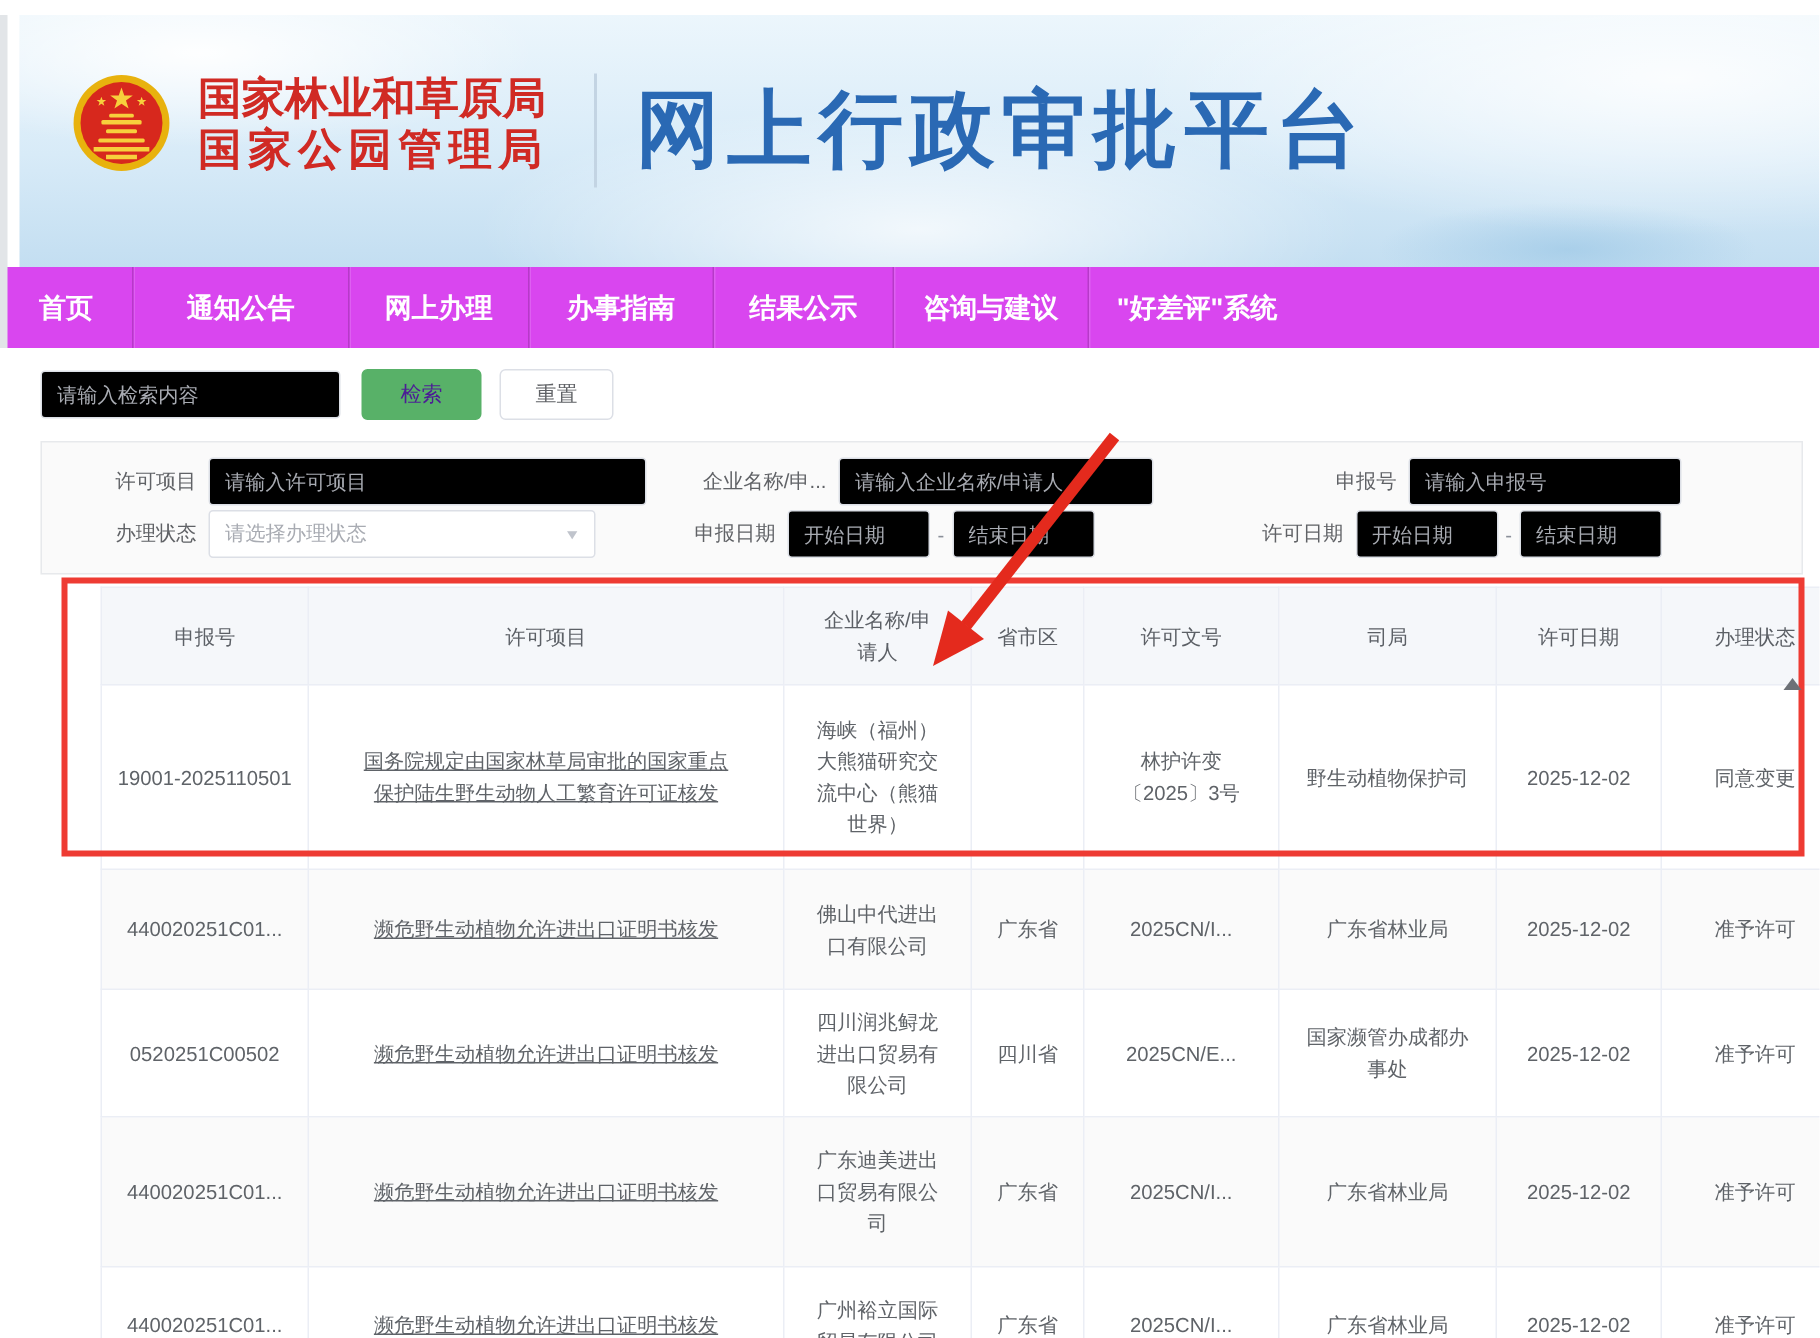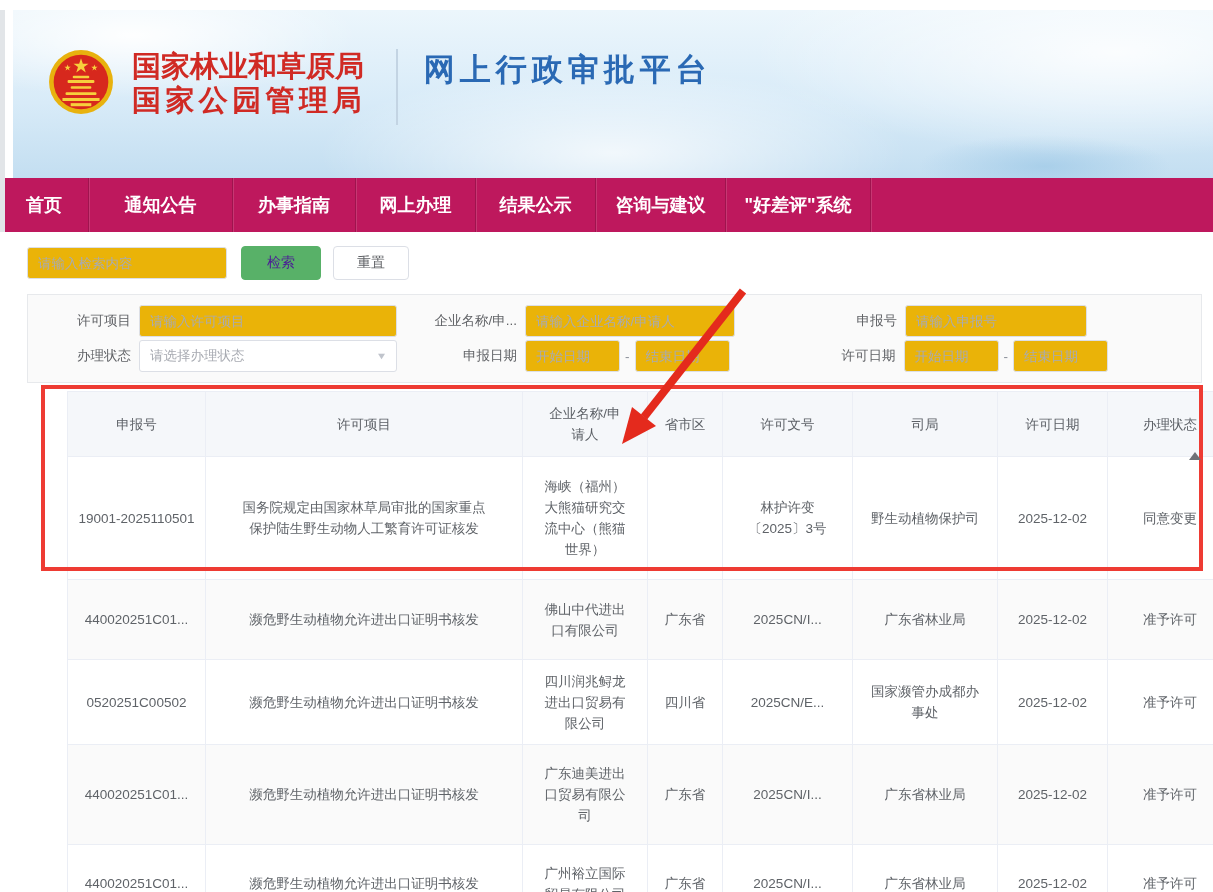--- a/index.html
+++ b/index.html
@@ -21,38 +21,38 @@
       radial-gradient(ellipse 520px 150px at 92% 25%, rgba(255,255,255,.85), rgba(255,255,255,0) 70%),
       radial-gradient(ellipse 180px 45px at 86% 93%, rgba(150,196,228,.6), rgba(255,255,255,0) 70%),
       linear-gradient(180deg,#ecf6fc 0%,#d8ebf8 55%,#c3def1 100%);
     display:flex;align-items:center;
   }
   .banner-inner{display:flex;align-items:flex-start;margin-left:35px;margin-top:-14px;}
   .emblem{width:66px;height:66px;flex:0 0 auto;}
   .org-names{margin-left:18px;color:#d02a24;font-weight:bold;font-size:29px;line-height:34px;white-space:nowrap;}
   .org-names .l2{letter-spacing:4.4px;}
   .banner-divider{width:2px;height:76px;background:#c3d4e3;margin:0 26px 0 30px;}
-  .site-title{color:#2a69b4;font-weight:bold;font-size:31px;letter-spacing:5px;white-space:nowrap;}
-
-  
-  .nav{height:54px;background:#be185d;display:flex;}
+  .site-title{color:#2a69b4;font-weight:bold;font-size:56px;letter-spacing:5px;white-space:nowrap;}
+
+  
+  .nav{height:54px;background:#d946ef;display:flex;align-items:center;}
   .nav-item{
     height:54px;line-height:54px;text-align:center;color:#fff;font-size:18px;font-weight:bold;
     box-shadow:inset 1px 0 0 rgba(255,255,255,.14);border-left:1px solid rgba(0,0,0,.16);
     cursor:pointer;box-sizing:border-box;white-space:nowrap;
   }
   .nav-item:first-child{border-left:none;box-shadow:none;}
   .nav-fill{flex:1;box-shadow:inset 1px 0 0 rgba(255,255,255,.14);border-left:1px solid rgba(0,0,0,.16);}
 
   
   .content{margin-left:27px;}
   .search-row{margin-top:14px;display:flex;align-items:center;}
   .text-input{
     box-sizing:border-box;height:32px;border:1px solid #dcdfe6;border-radius:3px;
-    padding:0 10px;font-size:13.5px;color:#606266;background:#eab308;outline:none;
+    padding:0 10px;font-size:13.5px;color:#606266;background:#000000;outline:none;
     font-family:"Liberation Sans","DejaVu Sans",sans-serif;
   }
   .text-input::placeholder{color:#a8abb2;}
   .search-row .text-input{width:200px;}
   .btn{height:34px;border-radius:4px;font-size:14px;cursor:pointer;box-sizing:border-box;
     font-family:"Liberation Sans","DejaVu Sans",sans-serif;}
   .btn-green{margin-left:14px;width:80px;background:#58b168;border:1px solid #58b168;color:#4c1d95;}
   .btn-plain{margin-left:12px;width:76px;background:#fff;border:1px solid #dcdfe6;color:#606266;}
 
   
@@ -60,42 +60,42 @@
     margin-top:14px;width:1175px;box-sizing:border-box;border:1px solid #e7e9ec;background:#fafafa;
     padding:7px 0;
   }
   .filter-row{height:32px;display:flex;align-items:center;margin:3px 0;}
   .f-label{font-size:13.5px;color:#606266;text-align:right;white-space:nowrap;overflow:hidden;}
   .lbl-a{width:70px;margin-left:33px;}
   .lbl-b{width:97px;margin-left:23px;}
   .lbl-c{width:72px;margin-left:90px;}
   .lbl-c2{width:72px;margin-left:94px;}
   .f-input{margin-left:8px;}
-  .w-big{width:258px;}
+  .w-big{width:292px;}
   .w-mid{width:210px;}
   .w-sm{width:182px;}
   .w-date{width:95px;}
   .select-box{
     position:relative;margin-left:8px;width:258px;height:32px;box-sizing:border-box;
     border:1px solid #dcdfe6;border-radius:3px;background:#fff;display:flex;align-items:center;
     padding:0 10px;font-size:13.5px;color:#a8abb2;cursor:pointer;
   }
   .caret{position:absolute;right:10px;top:50%;transform:translateY(-50%) scaleX(1.3);font-size:9px;color:#c0c4cc;}
   .dash{margin:0 5px;color:#8a8f99;font-size:13.5px;}
 
   
   .table-wrap{margin:8px 0 0 40px;width:1165px;}
   table{border-collapse:collapse;table-layout:fixed;width:1165px;font-size:13.5px;color:#5f6368;}
   th,td{border:1px solid #ebeef5;text-align:center;line-height:21px;word-break:break-word;}
   thead tr{height:65px;background:#f5f7fa;}
   th{font-weight:normal;color:#5c6066;padding:0 6px;}
   th.c3{padding:0 22px;}
   td{padding:0 10px;background:#fff;}
   td.c1{padding:0 8px;}
-  td.c2{padding:0 36px;}
+  td.c2{padding:0 36px;text-decoration:underline;}
   td.c3{padding:0 18px;}
   td.c6{padding:0 15px;}
   tbody tr:nth-child(even) td{background:#fafafa;}
   tr.r1{height:123px;} tr.r2{height:80px;} tr.r3{height:85px;} tr.r4{height:100px;} tr.r5{height:78px;}
 
   
   .hl-box{position:absolute;left:41px;top:385px;width:1154px;height:178px;border:4px solid #ee3b33;z-index:40;pointer-events:none;}
   .arrow-svg{position:absolute;left:0;top:0;z-index:50;pointer-events:none;}
   .scroll-up{position:absolute;left:1189px;top:452px;width:0;height:0;z-index:45;
     border-left:6px solid transparent;border-right:6px solid transparent;border-bottom:8px solid #6d7177;}
@@ -126,22 +126,22 @@
       <div class="l2">国家公园管理局</div>
     </div>
     <div class="banner-divider"></div>
     <div class="site-title">网上行政审批平台</div>
   </div>
 </div>
 
 <div class="nav">
   <div class="nav-item" style="width:88px">首页</div>
   <div class="nav-item" style="width:144px">通知公告</div>
+  <div class="nav-item" style="width:120px">网上办理</div>
   <div class="nav-item" style="width:123px">办事指南</div>
-  <div class="nav-item" style="width:120px">网上办理</div>
   <div class="nav-item" style="width:120px">结果公示</div>
   <div class="nav-item" style="width:130px">咨询与建议</div>
   <div class="nav-item" style="width:145px">"好差评"系统</div>
   <div class="nav-fill"></div>
 </div>
 
 <div class="content">
 
   <div class="search-row">
     <input class="text-input" type="text" placeholder="请输入检索内容" style="">

